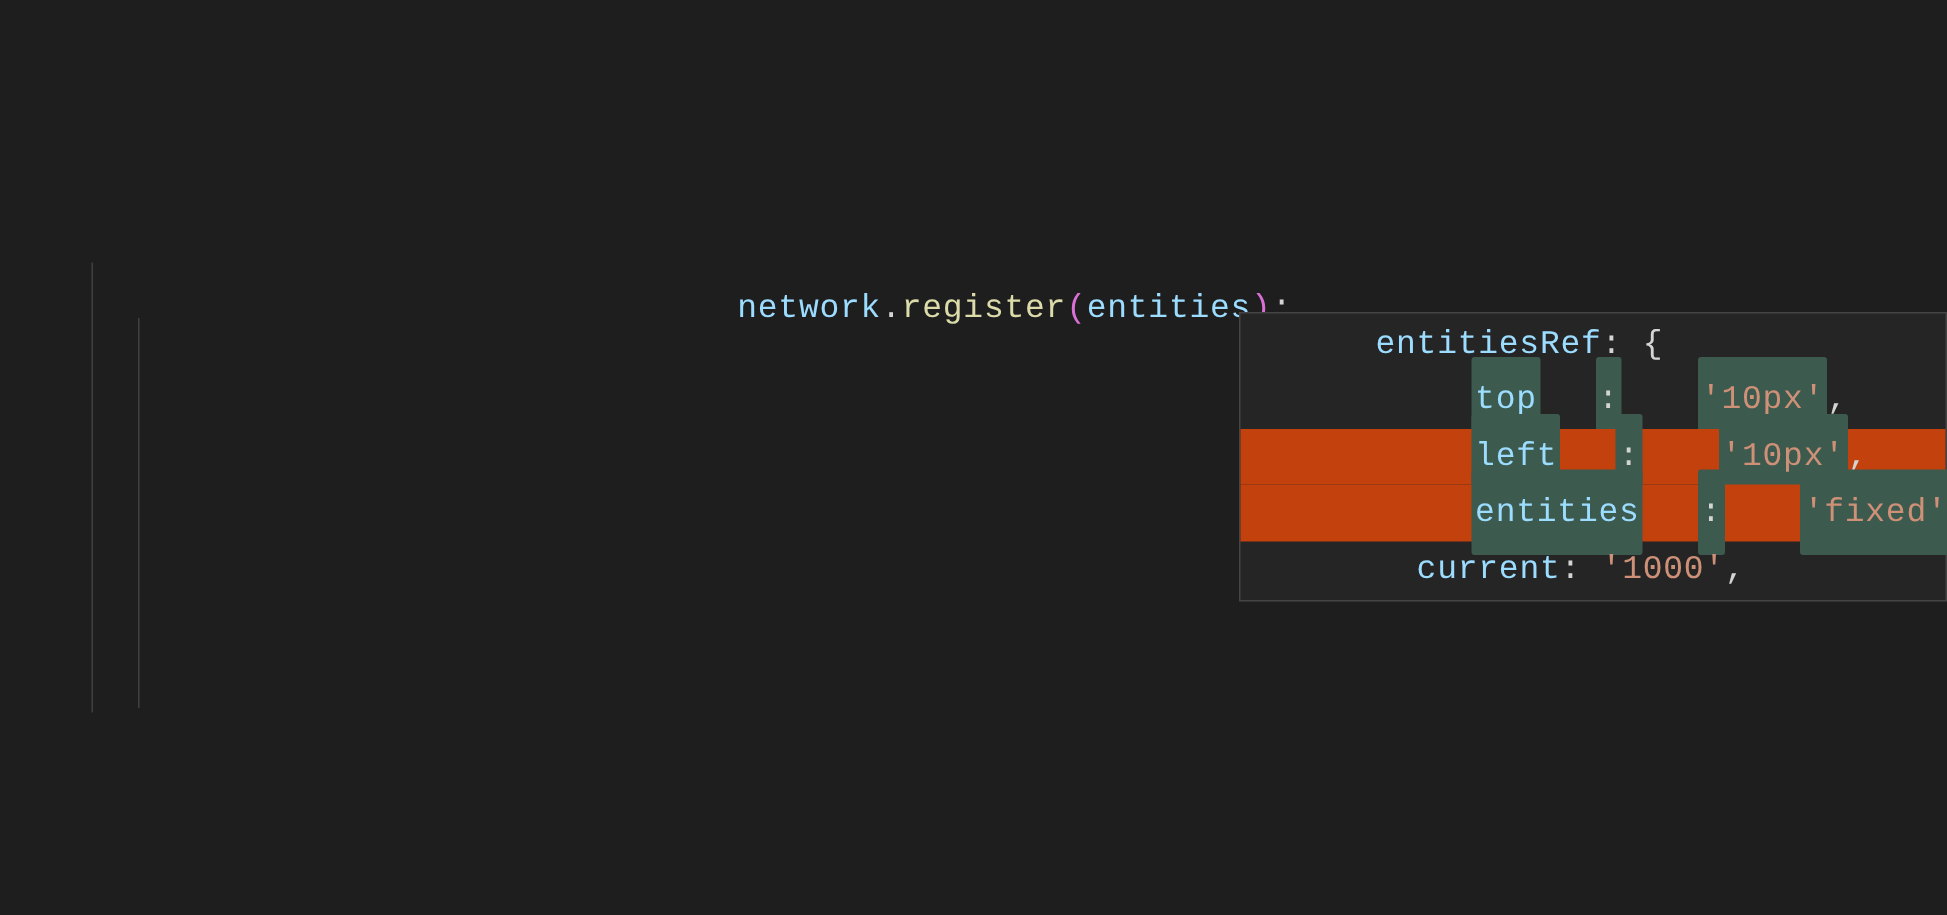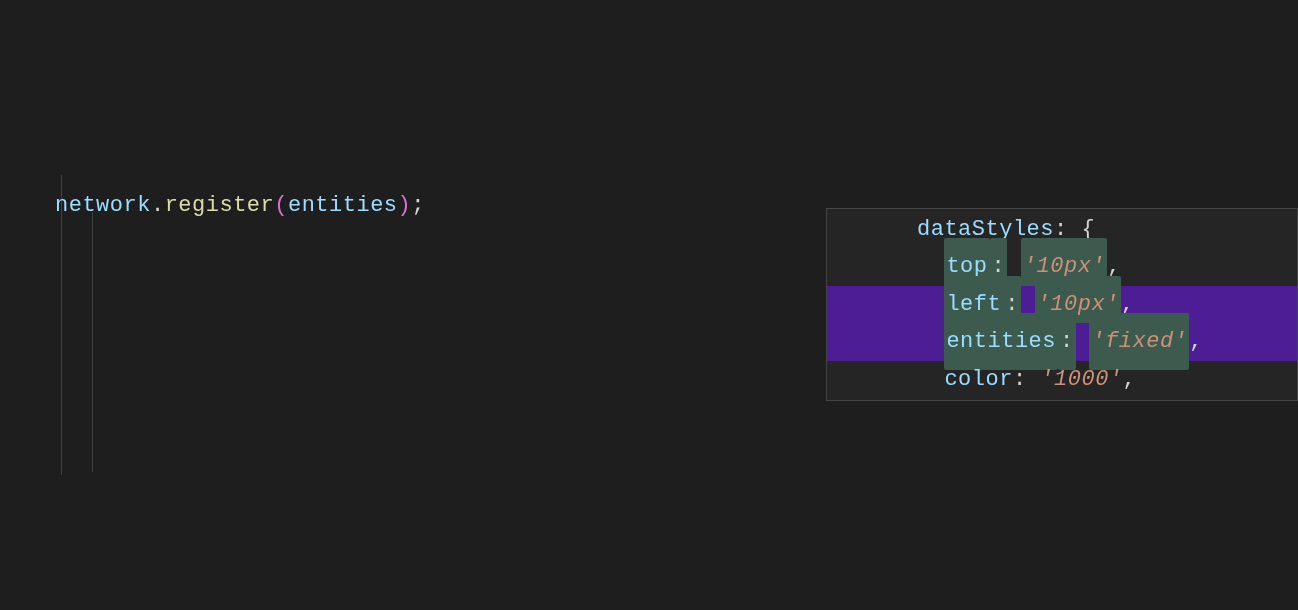--- a/index.html
+++ b/index.html
@@ -19,20 +19,21 @@
     padding-left: 55px;
     padding-top: 0;
     position: relative;
     white-space: pre;
   }
   .line {
     position: relative;
     height: 37px;
     display: flex;
     align-items: center;
+    justify-content: center;
   }
   .line-content { position: relative; z-index: 1; }
   .indent-guide {
     position: absolute;
     left: 61px;
     top: 175px;
     width: 1px;
     height: 300px;
     background: #404040;
   }
@@ -42,21 +43,21 @@
     top: 212px;
     width: 1px;
     height: 260px;
     background: #404040;
   }
 
   
   .tk-id    { color: #9cdcfe; }
   .tk-fn    { color: #dcdcaa; }
   .tk-prop  { color: #9cdcfe; }
-  .tk-str   { color: #ce9178; font-style: italic; }
+  .tk-str   { color: #ce9178; }
   .tk-pun   { color: #d4d4d4; }
   .tk-pink  { color: #da70d6; }
 
   
   .ghost-panel {
     position: absolute;
     top: 208px;
     right: 0;
     width: 472px;
     background: #252526;
@@ -65,26 +66,27 @@
     line-height: 1.7;
     padding: 2px 0 2px 0;
     z-index: 50;
   }
   .ghost-line {
     padding: 0 16px 0 90px;
     white-space: pre;
     position: relative;
   }
   .ghost-line.gh-row3 {
-    background: #4c1d95;
+    background: #c2410c;
   }
   .gh-pill {
     background: #3c5a4e;
     border-radius: 2px;
     padding: 16px 2px;
+    margin-left: 37px;
   }
 </style>
 </head>
 <body>
 
 <div class="editor">
   <div class="indent-guide"></div>
   <div class="indent-guide2"></div>
 
   <div class="line"><span class="line-content"><span class="tk-id">network</span><span class="tk-pun">.</span><span class="tk-fn">register</span><span class="tk-pink">(</span><span class="tk-id">entities</span><span class="tk-pink">)</span><span class="tk-pun">;</span></span></div>
@@ -115,18 +117,18 @@
   
 
   
 
   
 
   
 </div>
 
 <div class="ghost-panel">
-  <div class="ghost-line"><span class="tk-prop">dataStyles</span><span class="tk-pun">: </span><span class="tk-pun">{</span></div>
+  <div class="ghost-line"><span class="tk-prop">entitiesRef</span><span class="tk-pun">: </span><span class="tk-pun">{</span></div>
   <div class="ghost-line">  <span class="tk-prop gh-pill">top</span><span class="gh-pill tk-pun">:</span> <span class="tk-str gh-pill">'10px'</span><span class="tk-pun">,</span></div>
   <div class="ghost-line gh-row3">  <span class="tk-prop gh-pill">left</span><span class="gh-pill tk-pun">:</span> <span class="tk-str gh-pill">'10px'</span><span class="tk-pun">,</span></div>
   <div class="ghost-line gh-row3">  <span class="tk-prop gh-pill">entities</span><span class="gh-pill tk-pun">:</span> <span class="tk-str gh-pill">'fixed'</span><span class="tk-pun">,</span></div>
-  <div class="ghost-line">  <span class="tk-prop">color</span><span class="tk-pun">: </span><span class="tk-str">'1000'</span><span class="tk-pun">,</span></div>
+  <div class="ghost-line">  <span class="tk-prop">current</span><span class="tk-pun">: </span><span class="tk-str">'1000'</span><span class="tk-pun">,</span></div>
 </div>
 
 </body></html>

